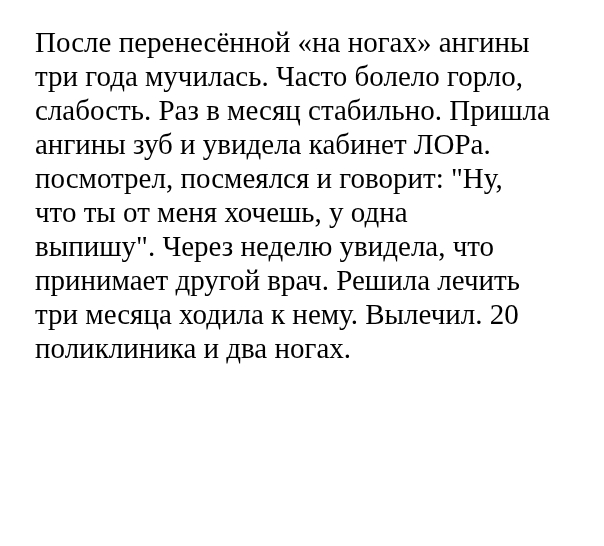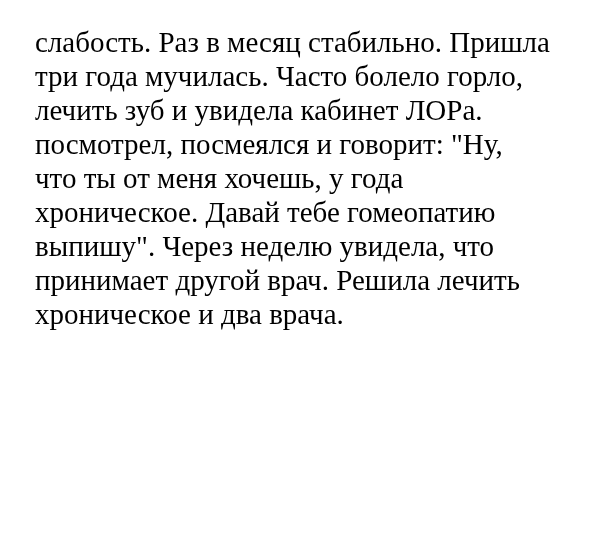--- a/index.html
+++ b/index.html
@@ -27,22 +27,23 @@
   }
   .text-line {
     display: block;
     white-space: pre;
   }
 </style>
 </head>
 <body>
 
 <div class="text-block">
+  <span class="text-line">После перенесённой «на ногах» ангины</span>
+  <span class="text-line">три года мучилась. Часто болело горло,</span>
   <span class="text-line">слабость. Раз в месяц стабильно. Пришла</span>
-  <span class="text-line">три года мучилась. Часто болело горло,</span>
-  <span class="text-line">лечить зуб и увидела кабинет ЛОРа.</span>
+  <span class="text-line">ангины зуб и увидела кабинет ЛОРа.</span>
   <span class="text-line">посмотрел, посмеялся и говорит: "Ну,</span>
-  <span class="text-line">что ты от меня хочешь, у года</span>
-  <span class="text-line">хроническое. Давай тебе гомеопатию</span>
+  <span class="text-line">что ты от меня хочешь, у одна</span>
   <span class="text-line">выпишу". Через неделю увидела, что</span>
   <span class="text-line">принимает другой врач. Решила лечить</span>
-  <span class="text-line">хроническое и два врача.</span>
+  <span class="text-line">три месяца ходила к нему. Вылечил. 20</span>
+  <span class="text-line">поликлиника и два ногах.</span>
 </div>
 
 </body></html>

